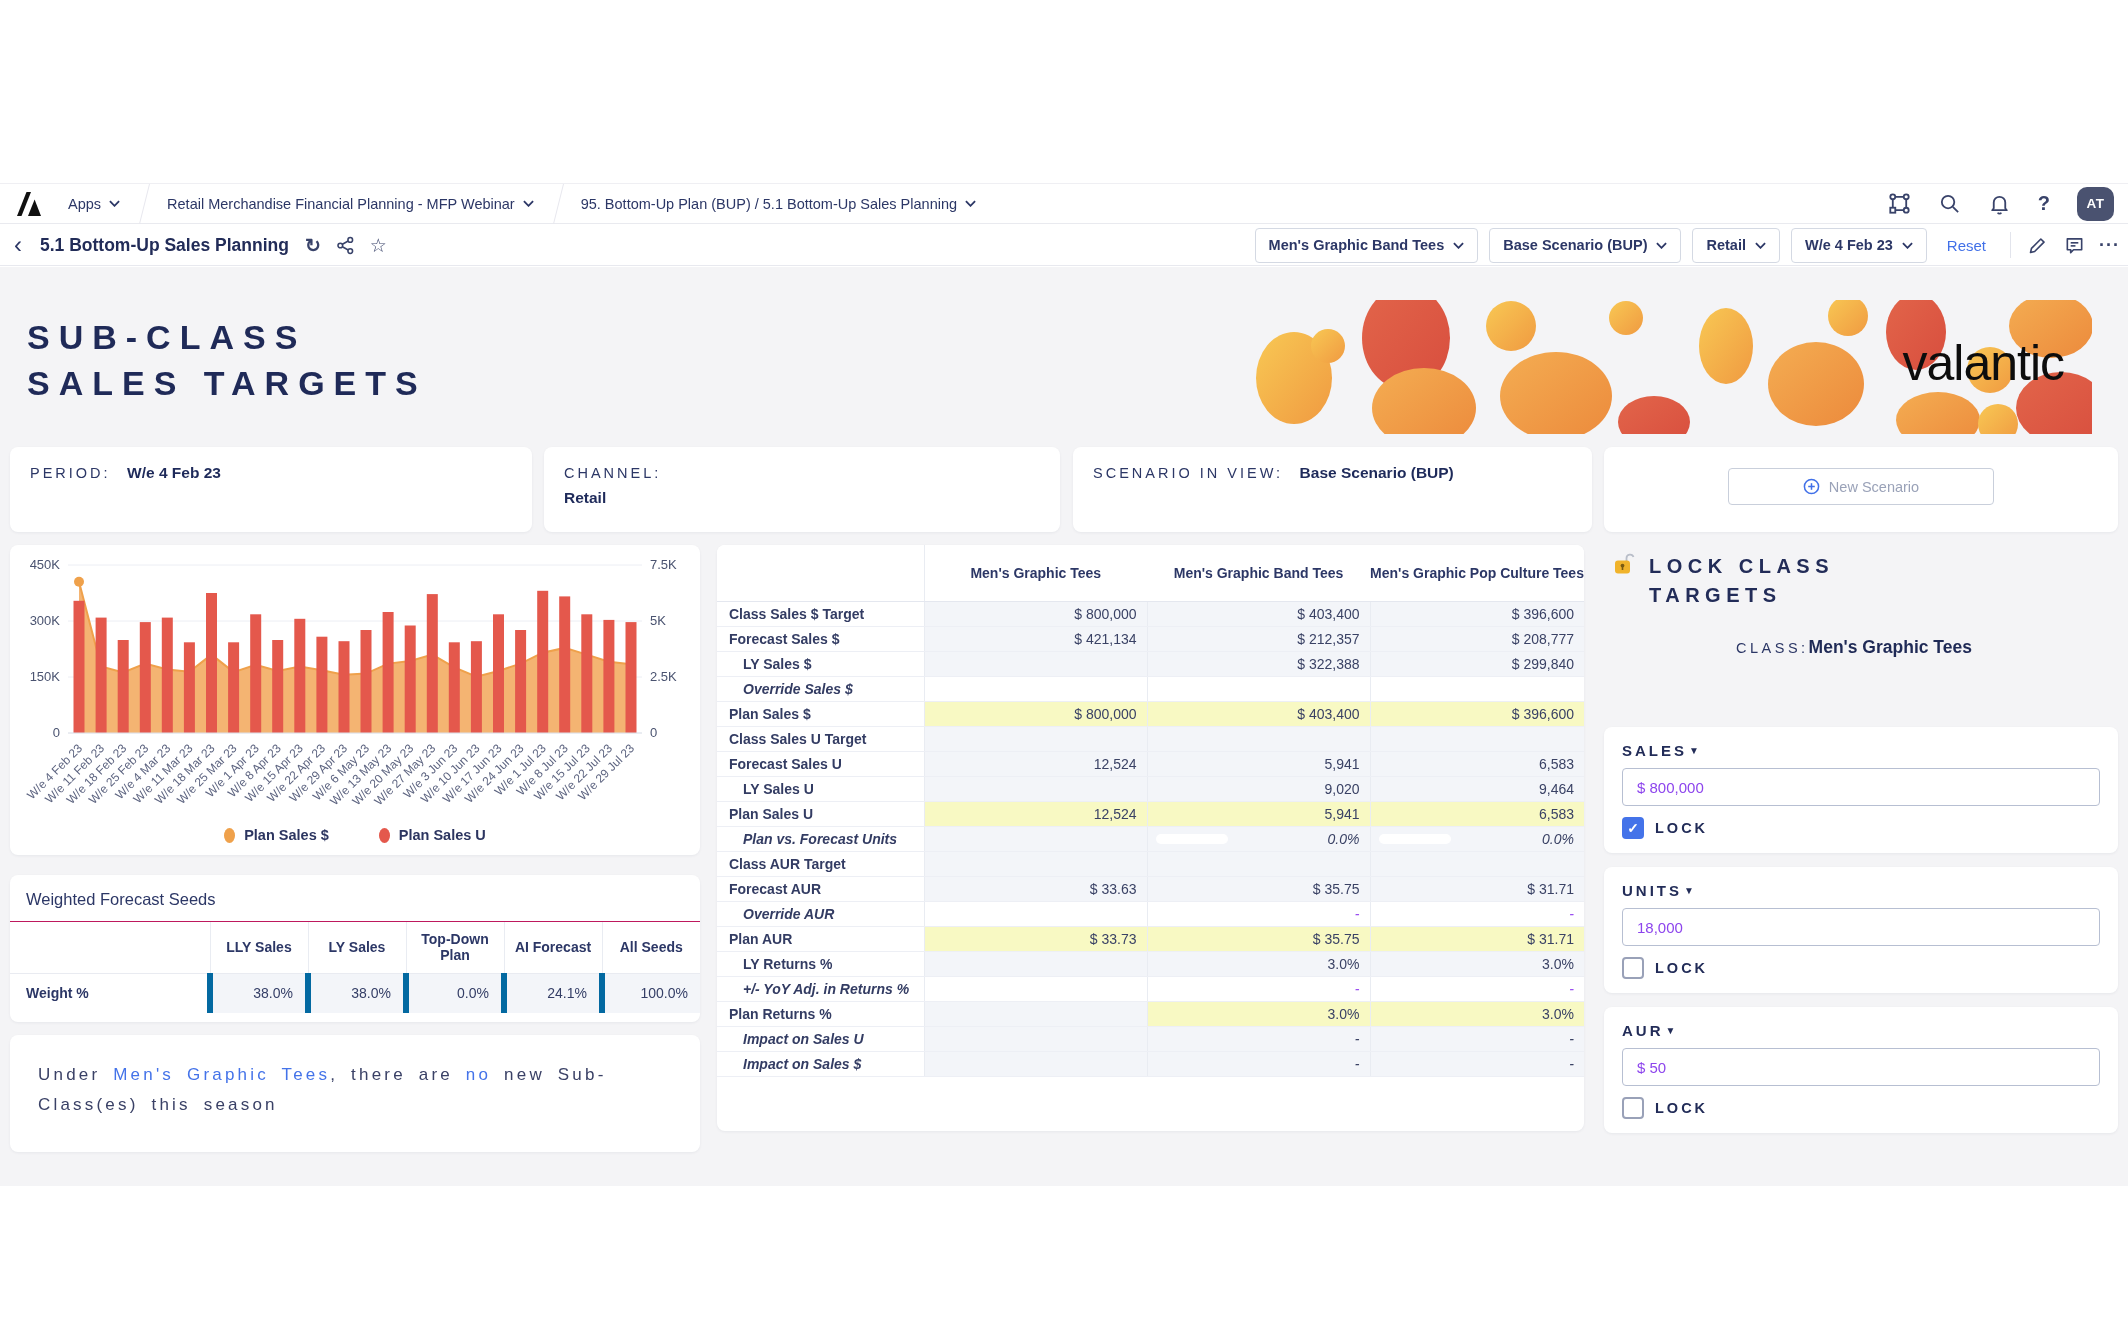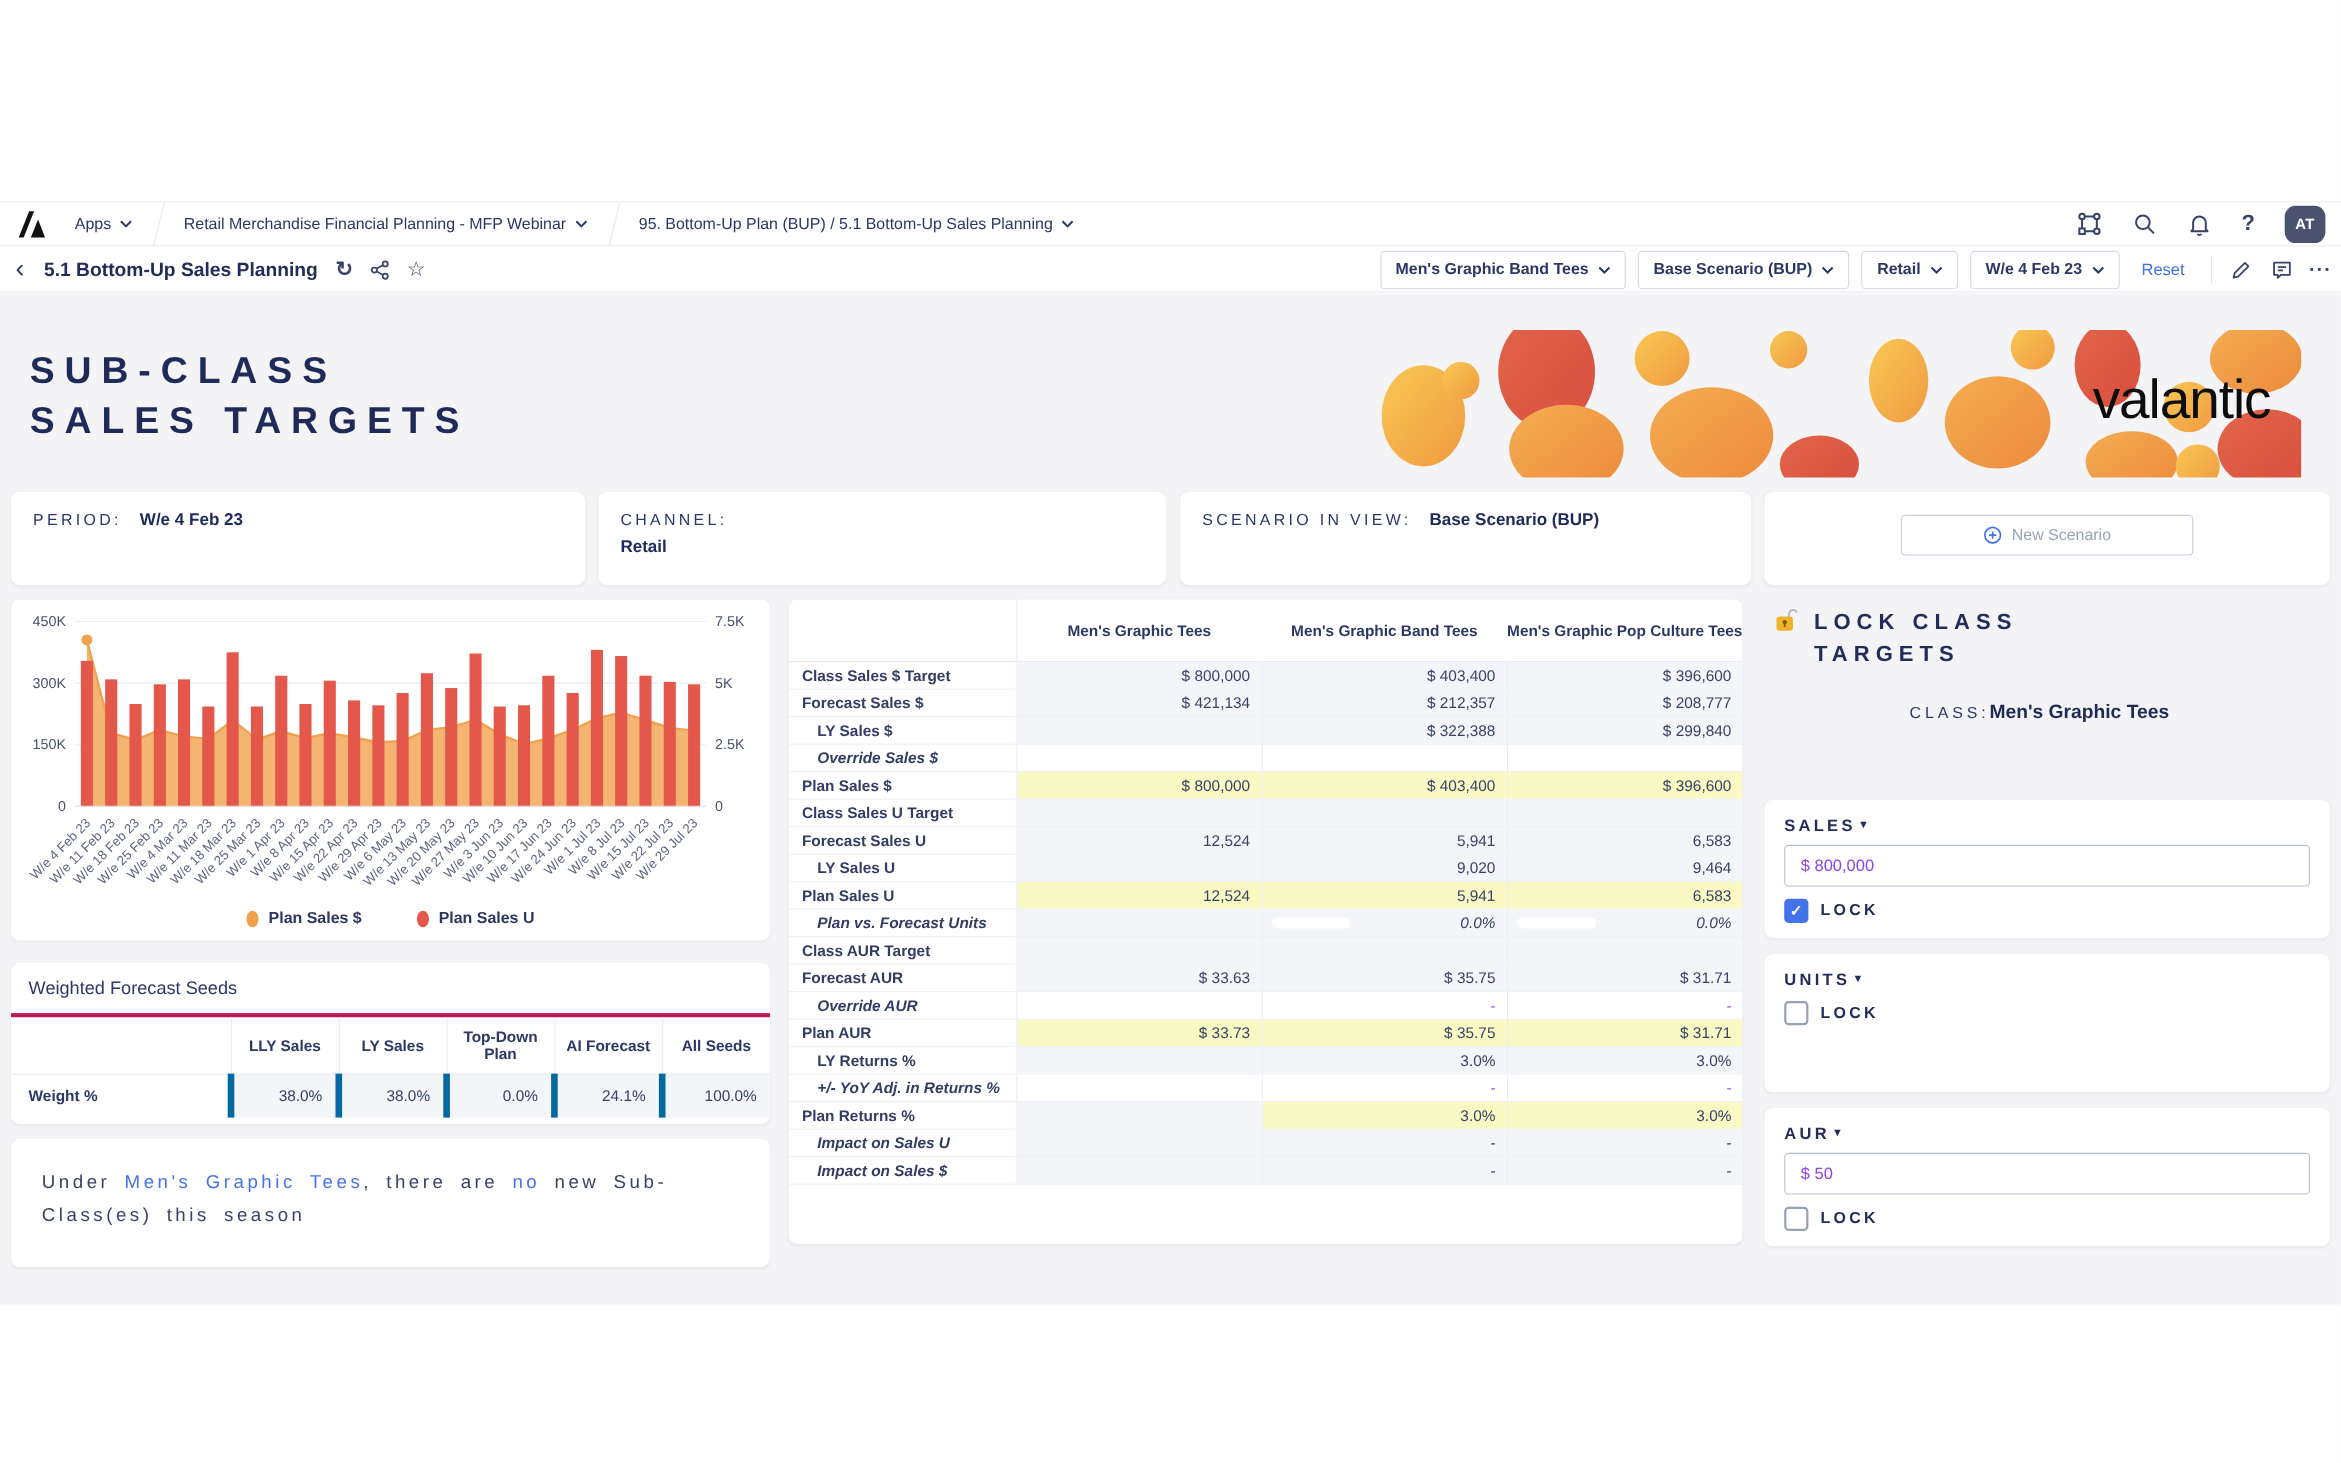--- a/index.html
+++ b/index.html
@@ -71,21 +71,21 @@
   .it { font-style:italic; }
   .dc { position:relative; text-align:right; padding-right:10px; background:#f3f5f9; color:#3a4265; border-left:1px solid #e9ecf2; }
   .dc.bg-y { background:#f8f9c3; }
   .dc.bg-w { background:#fff; }
   .pill { position:absolute; left:8px; top:50%; margin-top:-5px; width:72px; height:10px; border-radius:6px; }
   .pill.green { background:#9fc69b; }
   .pill.white { background:#ffffff; }
   .purple { color:#9a4ff0; }
 
   
-  .seeds-title { padding:15px 16px 12px; font-size:16.5px; font-weight:500; color:#2c3766; border-bottom:4px solid #be185d; }
+  .seeds-title { padding:15px 16px 12px; font-size:16.5px; font-weight:500; color:#2c3766; border-bottom:1px solid #be185d; }
   #seeds-table { width:100%; border-collapse:collapse; table-layout:fixed; }
   #seeds-table th { height:51px; font-size:14px; font-weight:700; color:#2c3766; text-align:center; vertical-align:middle; border-left:1px solid #e9ecf2; border-bottom:1px solid #e9ebf1; background:#fff; }
   #seeds-table th.first { border-left:none; }
   #seeds-table td { height:40px; font-size:14px; }
   .seed-lab { font-weight:700; color:#2c3766; padding-left:16px; background:#fff; }
   .seed-val { background:#f3f5f9; text-align:right; padding-right:12px; color:#343e66; border-left:6px solid #0369a1; }
 
   
   .note-card { padding:25px 28px; font-size:17px; letter-spacing:3.2px; word-spacing:5px; line-height:30px; color:#3a4166; }
   .note-link { color:#4473e9; cursor:pointer; }
@@ -550,21 +550,21 @@
 </div>
 <div class="class-line">
   <span class="class-lab">CLASS:</span>
   <span class="class-val">Men's Graphic Tees</span>
 </div>
 <div id="lock-sections">
     <div class="sec-card"><div class="sec-label">SALES<span class="tri">▼</span></div><input class="sec-input" value="$ 800,000" readonly="" style=""><div class="lock-row">
         <div class="cb checked">✓</div>
         <span class="lock-label">LOCK</span>
       </div></div>
-    <div class="sec-card"><div class="sec-label">UNITS<span class="tri">▼</span></div><div class="lock-row">
+    <div class="sec-card"><div class="sec-label">UNITS<span class="tri">▼</span></div><input class="sec-input" value="18,000" readonly="" style=""><div class="lock-row">
         <div class="cb un"></div>
         <span class="lock-label">LOCK</span>
       </div></div>
     <div class="sec-card"><div class="sec-label">AUR<span class="tri">▼</span></div><input class="sec-input" value="$ 50" readonly="" style=""><div class="lock-row">
         <div class="cb un"></div>
         <span class="lock-label">LOCK</span>
       </div></div>
   </div>
 
 </body></html>

